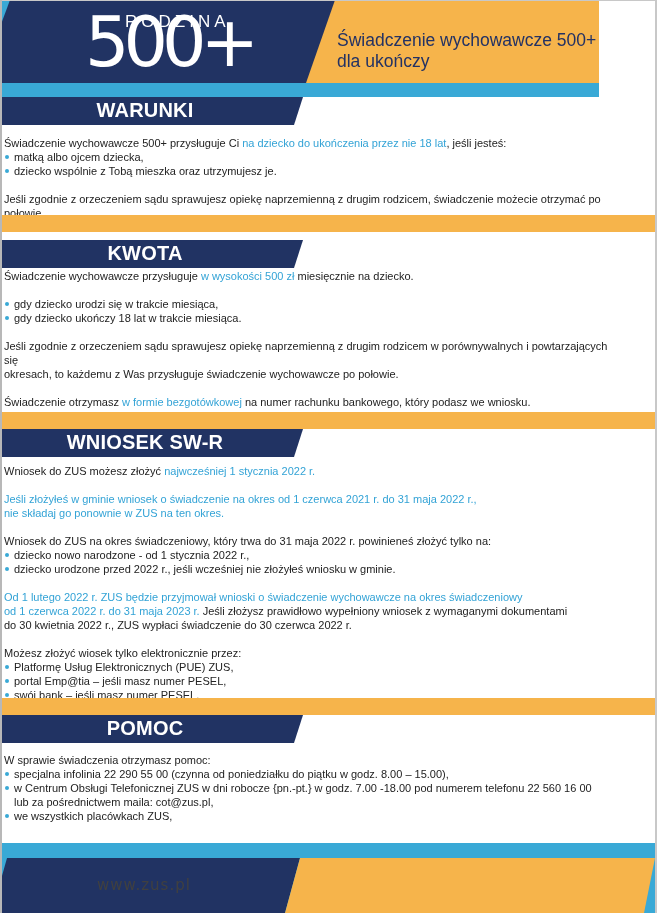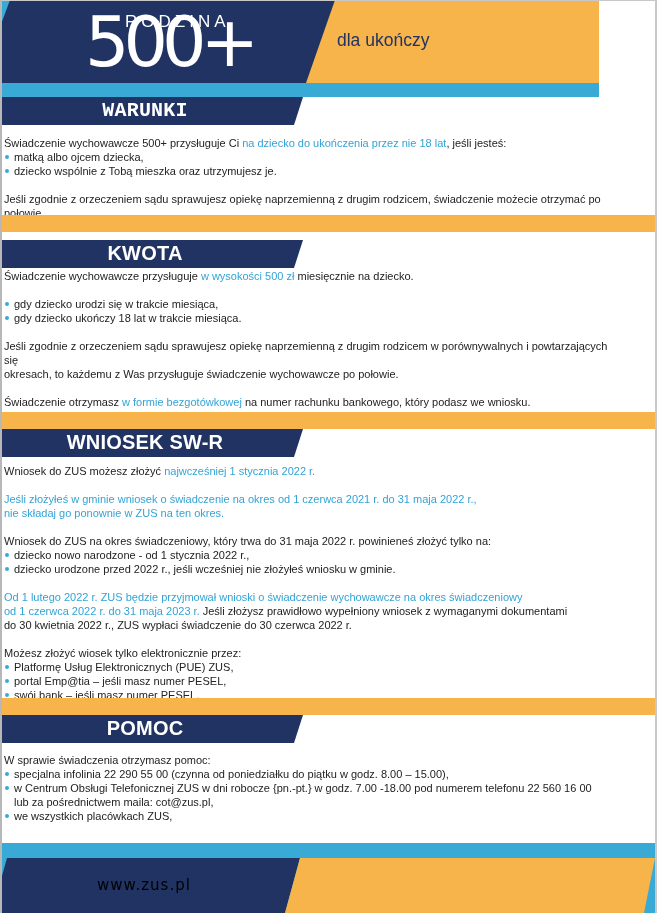--- a/index.html
+++ b/index.html
@@ -38,42 +38,43 @@
   ul.bl { list-style: none; margin: 0; padding: 0; }
   ul.bl li { position: relative; padding-left: 10px; }
   ul.bl li::before { content: ""; position: absolute; left: 1px; top: 5px; width: 4px; height: 4px; border-radius: 50%; background: #39a9d6; }
 
   
   .footer { position: absolute; left: 0; top: 843px; width: 657px; height: 70px; background: #39a9d6; overflow: hidden; }
   .footer-navy { position: absolute; left: 0; top: 0; width: 657px; height: 70px; background: #213363;
     clip-path: polygon(7px 15px, 300px 15px, 285px 70px, 0 70px, 0 40px); }
   .footer-orange { position: absolute; left: 0; top: 0; width: 657px; height: 70px; background: #f6b44b;
     clip-path: polygon(300px 15px, 655px 15px, 644px 70px, 285px 70px); }
-  .footer-url { position: absolute; left: 97px; top: 33px; font-size: 15px; color: #000000; letter-spacing: 1px; font-family: "DejaVu Sans", sans-serif; }
+  .footer-url { position: absolute; left: 97px; top: 33px; font-size: 15px; color: #404040; letter-spacing: 1px; font-family: "DejaVu Sans", sans-serif; }
 </style>
 </head>
 <body>
 
 <div class="frame-top"></div>
 <div class="frame-left"></div>
 <div class="frame-right"></div>
 
 <div class="banner">
   <div class="banner-navy"></div>
   <div class="banner-orange"></div>
   <div class="logo">
     <span class="logo-500">500+</span>
     <span class="logo-rodzina">RODZINA</span>
   </div>
   <div class="banner-title">
+    <div>Świadczenie wychowawcze 500+</div>
     <div>dla ukończy</div>
   </div>
 </div>
 
-<div class="sec-head" style="top:97px;font-family:Liberation Mono, monospace;">
+<div class="sec-head" style="top:97px;">
   <span>WARUNKI</span>
 </div>
 <div class="sec-body" style="top:136px;">
   <p><span>Świadczenie wychowawcze 500+ przysługuje Ci </span><span class="hl">na dziecko do ukończenia przez nie 18 lat</span><span>, jeśli jesteś:</span></p>
   <ul class="bl">
     <li>matką albo ojcem dziecka,</li>
     <li>dziecko wspólnie z Tobą mieszka oraz utrzymujesz je.</li>
   </ul>
   <div class="gap"></div>
   <p>Jeśli zgodnie z orzeczeniem sądu sprawujesz opiekę naprzemienną z drugim rodzicem, świadczenie możecie otrzymać po połowie.</p>

